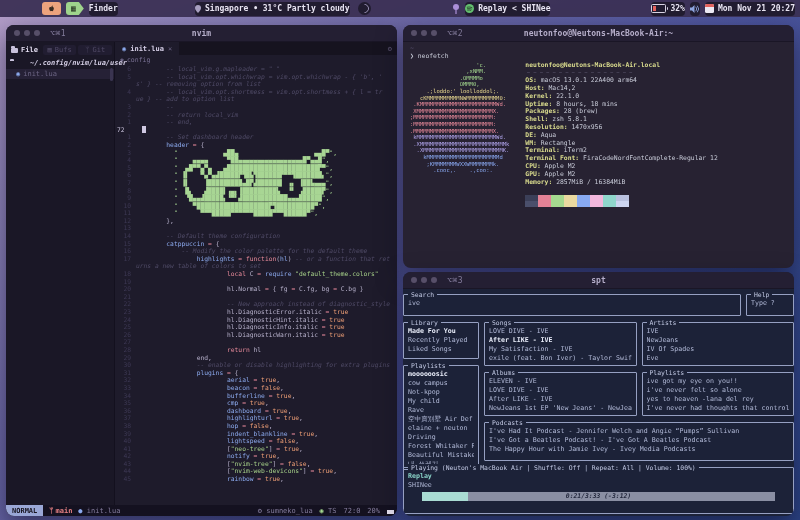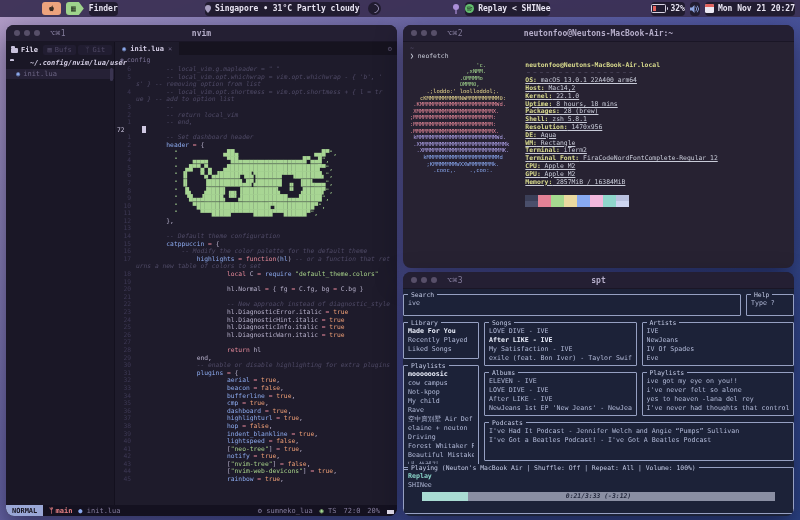--- a/index.html
+++ b/index.html
@@ -58,21 +58,21 @@
   
   #term{left:403px;top:25px;width:391px;height:243px;background:#272232;}
   .term-body{padding:3px 7px;font-size:6.4px;line-height:7.8px;color:#c8cbd8;}
   .tilde{color:#5a5370;}
   .fetchwrap{display:flex;margin-top:1px;}
   .logo{font-size:5.5px;line-height:6.6px;white-space:pre;flex:none;}
   .lg-g{color:#a5d98f}.lg-y{color:#e7d78f}.lg-p{color:#e88a9a}.lg-u{color:#b0a5ec}.lg-b{color:#89a8f0}
   .fetchinfo{margin-left:16px;min-width:0;}
   .ftitle{color:#dadc8e;font-weight:bold;}
   .fsep{color:#6e6a85;}
-  .kv{white-space:nowrap;text-decoration:underline;}
+  .kv{white-space:nowrap;}
   .kl{color:#dadc8e;font-weight:bold;}
   .kvv{color:#c8cbd8;}
   .swatches{margin-top:9px;}
   .swrow{display:flex;height:6px;}
   .swrow span{width:13px;height:6px;display:block;}
   
   #spt{left:403px;top:272px;width:391px;height:244px;background:#1c2238;}
   .spt-body{padding:5px 0 3px;font-size:6.6px;color:#b2bad8;height:calc(100% - 16px);box-sizing:border-box;display:flex;flex-direction:column;}
   .panel{border:1px solid #96a0c2;border-radius:1px;position:relative;box-sizing:border-box;}
   .legend{position:absolute;top:-4px;left:4px;background:#1c2238;padding:0 3px;font-size:6.4px;color:#c2c9e4;white-space:nowrap;max-width:95%;overflow:hidden;}
@@ -106,21 +106,21 @@
           <path d="M5 2.6c.5-.8 1.5-.9 1.5-.9s.1.9-.5 1.5c.8 0 1.6.5 1.6 1.5 0 1.6-.8 3.3-1.8 3.3-.4 0-.5-.2-.8-.2s-.4.2-.8.2c-1 0-1.8-1.9-1.8-3.2 0-1.1.8-1.6 1.6-1.6.5 0 .7.3 1 .3z" fill="#3a2b22"></path>
         </svg>
     </div>
     <div class="badge-green">
         <span>▦</span>
       </div>
     <div class="pill">
         <span>Finder</span>
       </div>
   </div>
-  <div class="mbgrp" style="left:205px">
+  <div class="mbgrp" style="left:195px">
     <div class="pill">
       <svg width="6" height="8" viewBox="0 0 6 8">
           <path d="M3 0a3 3 0 0 1 3 3C6 5 3 8 3 8S0 5 0 3a3 3 0 0 1 3-3z" fill="#a79fc0"></path>
         </svg>
       <span>Singapore • 31°C Partly cloudy</span>
     </div>
     <div class="moon" style="margin-left:3px"></div>
   </div>
   <div class="mbgrp" style="right:5px">
     <svg width="8" height="10" viewBox="0 0 8 10">
@@ -428,20 +428,21 @@
                 <div class="li">yes to heaven -lana del rey</div>
                 <div class="li">I've never had thoughts that control me</div>
               </div>
           </div>
         </div>
         <div class="panel pods">
           <span class="legend">Podcasts</span>
           <div class="plist">
               <div class="li">I've Had It Podcast - Jennifer Welch and Angie “Pumps” Sullivan</div>
               <div class="li">I've Got a Beatles Podcast! - I've Got A Beatles Podcast</div>
+              <div class="li">The Happy Hour with Jamie Ivey - Ivey Media Podcasts</div>
             </div>
         </div>
       </div>
     </div>
     <div class="panel playing">
       <span class="legend">Playing (Neuton's MacBook Air | Shuffle: Off | Repeat: All  | Volume: 100%)</span>
       <div class="track">Replay</div>
       <div class="artist">SHINee</div>
       <div class="pbar">
         <div class="pfill" style="width: 13%;"></div>

